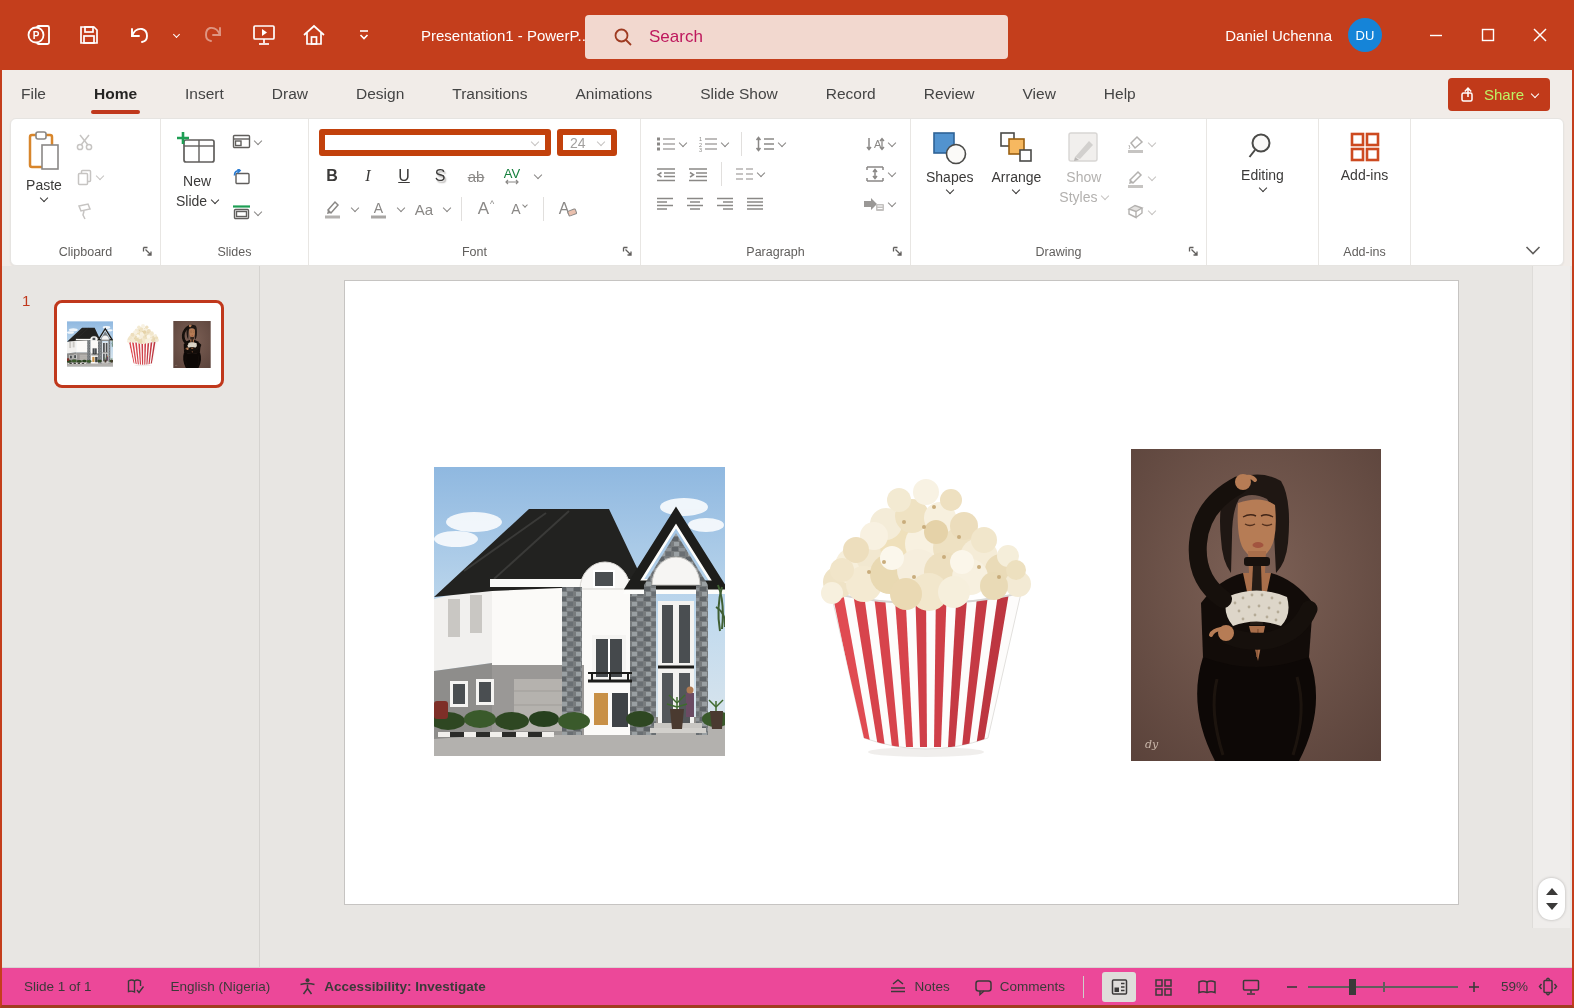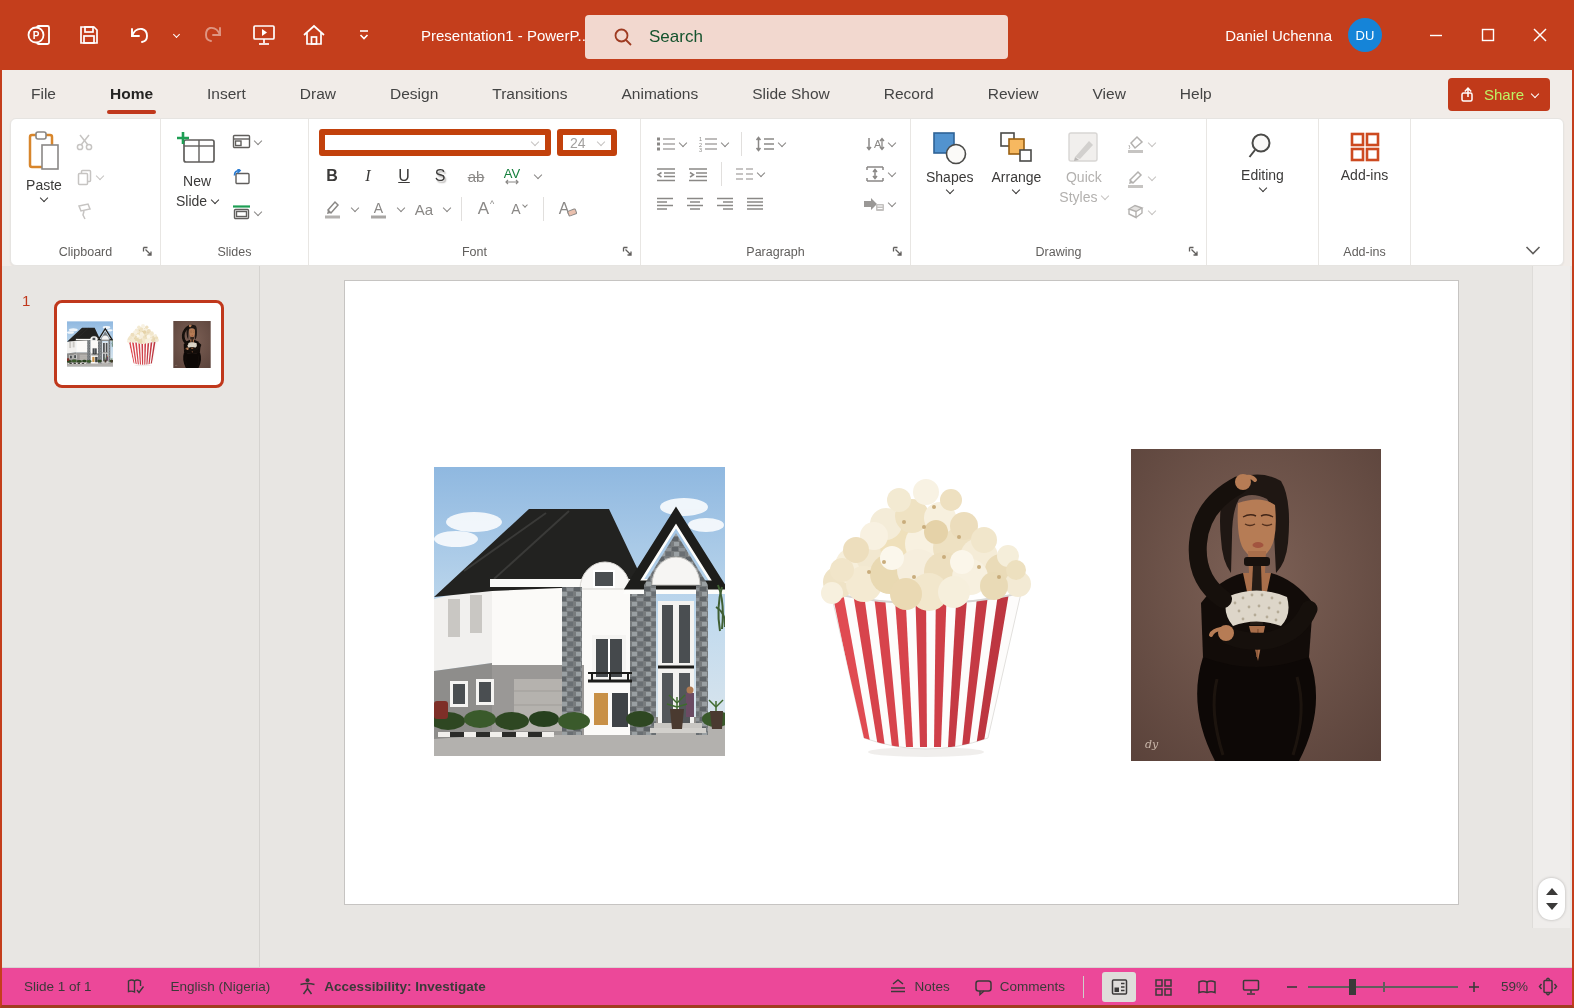--- a/index.html
+++ b/index.html
@@ -5,29 +5,29 @@
   * { margin:0; padding:0; box-sizing:border-box; }
   html,body { width:1574px; height:1008px; font-family:"Liberation Sans", sans-serif; background:#fff; overflow:hidden; }
   .app { position:relative; width:1574px; height:1008px; border-left:2px solid #c43e1c; border-right:2px solid #c43e1c; border-bottom:3px solid #a23c21; background:#e8e6e3; }
 
   
   .titlebar { position:absolute; left:-2px; top:0; width:1574px; height:70px; background:#c43e1c; display:flex; align-items:center; color:#fff; }
   .tb-left { display:flex; align-items:center; gap:20px; padding-left:24px; }
   .tb-btn { width:30px; height:30px; display:flex; align-items:center; justify-content:center; cursor:pointer; }
   .tb-title { font-size:15px; color:#fff; margin-left:22px; white-space:nowrap; }
   .searchbox { position:absolute; left:585px; top:15px; width:423px; height:44px; background:#f2d8cf; border-radius:4px; display:flex; align-items:center; gap:16px; padding-left:28px; cursor:text; }
-  .searchbox .s-txt { font-size:17px; color:#14532d; }
+  .searchbox .s-txt { font-size:17px; color:#be185d; }
   .tb-right { position:absolute; right:8px; top:0; height:70px; display:flex; align-items:center; }
   .tb-user { font-size:15px; margin-right:16px; }
   .avatar { width:34px; height:34px; border-radius:50%; background:#1584d8; color:#fff; font-size:13px; display:flex; align-items:center; justify-content:center; margin-right:28px; }
   .winbtn { width:52px; height:70px; display:flex; align-items:center; justify-content:center; cursor:pointer; }
 
   
   .tabrow { position:absolute; left:0; top:70px; width:1570px; height:48px; background:#f1ece8; display:flex; align-items:center; }
-  .tabs { display:flex; align-items:center; gap:16px; padding-left:10px; }
+  .tabs { display:flex; align-items:center; gap:10px; }
   .tab { position:relative; padding:0 19px; font-size:15.5px; color:#444; height:48px; display:flex; align-items:center; cursor:pointer; white-space:nowrap; }
   .tab.active { color:#252423; font-weight:700; }
   .tab.active::after { content:""; position:absolute; left:16px; right:16px; bottom:4px; height:4px; border-radius:2px; background:#c0381c; }
   .share-btn { position:absolute; right:22px; top:8px; height:33px; background:#c13a1a; border-radius:4px; color:#bef264; display:flex; align-items:center; gap:8px; padding:16px 12px; font-size:15px; cursor:pointer; }
 
   
   .ribbon-zone { position:absolute; left:0; top:118px; width:1570px; height:150px; background:#f1ece8; }
   .ribbon-card { position:absolute; left:8px; top:0; width:1554px; height:148px; background:#fff; border:1px solid #e6e4e1; border-radius:6px; box-shadow:0 1px 2px rgba(0,0,0,.05); display:flex; }
   .g { position:relative; height:100%; border-right:1px solid #e8e6e3; padding-top:8px; }
   .g-body { display:flex; height:104px; padding:0 8px; }
@@ -741,21 +741,21 @@
               </svg>
             <span class="bb-lbl">Arrange</span>
             <span class="chv c-dark"></span>
           </div>
           <div class="bb" style="color:#b3b1af">
             <svg width="34" height="34" viewBox="0 0 34 34">
                 <rect x="2" y="2" width="28" height="28" rx="2" fill="#f1efed" stroke="#d8d6d4" stroke-width="1.4"></rect>
                 <path d="M8,26 L22,10 L26,14 L13,28 Z" fill="#d2d0ce"></path>
                 <path d="M8,26 L7,30 L12,29" fill="#b9b7b5"></path>
               </svg>
-            <span class="bb-lbl">Quick</span>
+            <span class="bb-lbl">Show</span>
             <span style="display:flex;align-items:center;gap:5px">
               <span class="bb-lbl">Styles</span>
               <span class="chv c-dis"></span>
             </span>
           </div>
           <div class="mcol">
             <button class="mi">
               <svg width="19" height="19" viewBox="0 0 19 19">
                   <polygon points="5,9 11,3 16,8 9,14" fill="none" stroke="#b3b1af" stroke-width="1.5"></polygon>
                   <path d="M3,11 q1.5,3 0,4" stroke="#b3b1af" fill="none"></path>

